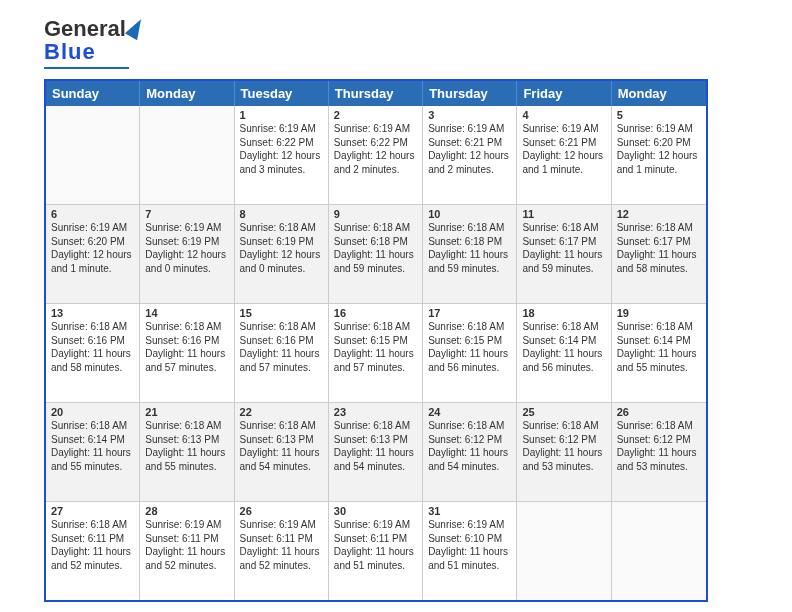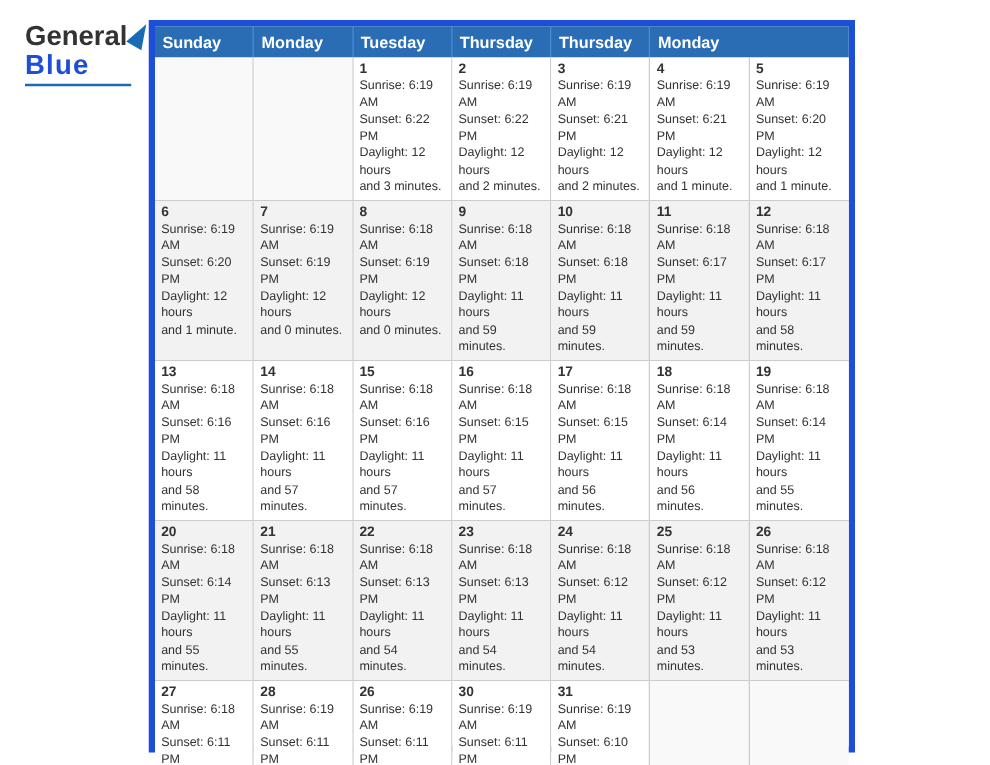--- a/index.html
+++ b/index.html
@@ -8,21 +8,22 @@
       background: #fff;
       width: 792px;
       height: 612px;
       overflow: hidden;
     }
     .page {
       width: 704px;
       height: 612px;
       padding: 16px 20px 10px 20px;
       display: flex;
-      flex-direction: row;
+      flex-direction: column;
+      margin-left: 24px;
     }
     .header {
       display: flex;
       justify-content: space-between;
       align-items: flex-start;
       margin-bottom: 10px;
     }
     .logo {
       display: flex;
       flex-direction: column;
@@ -38,21 +39,21 @@
       line-height: 1.1;
     }
     .subtitle {
       font-size: 16px;
       color: #555;
     }
     .calendar {
       flex: 1;
       display: flex;
       flex-direction: column;
-      border: 5px solid #1d4ed8;
+      border: 2px solid #1d4ed8;
     }
     .cal-header {
       display: grid;
       grid-template-columns: repeat(7, 1fr);
       background: #2a6db5;
     }
     .cal-header-cell {
       color: #fff;
       font-size: 13px;
       font-weight: bold;
@@ -118,20 +119,21 @@
     </div>
   </div>
 
   <div class="calendar">
     <div class="cal-header">
     <div class="cal-header-cell">Sunday</div>
         <div class="cal-header-cell">Monday</div>
         <div class="cal-header-cell">Tuesday</div>
         <div class="cal-header-cell">Thursday</div>
         <div class="cal-header-cell">Thursday</div>
+        <div class="cal-header-cell">Friday</div>
         <div class="cal-header-cell">Monday</div>
       </div>
     <div class="cal-body">
     <div class="cal-row">
           <div class="cal-cell empty"></div>
           <div class="cal-cell empty"></div>
           <div class="cal-cell">
             <span class="day-num">1</span>
             <div class="info" style="white-space: pre-line;">Sunrise: 6:19 AM
 Sunset: 6:22 PM

